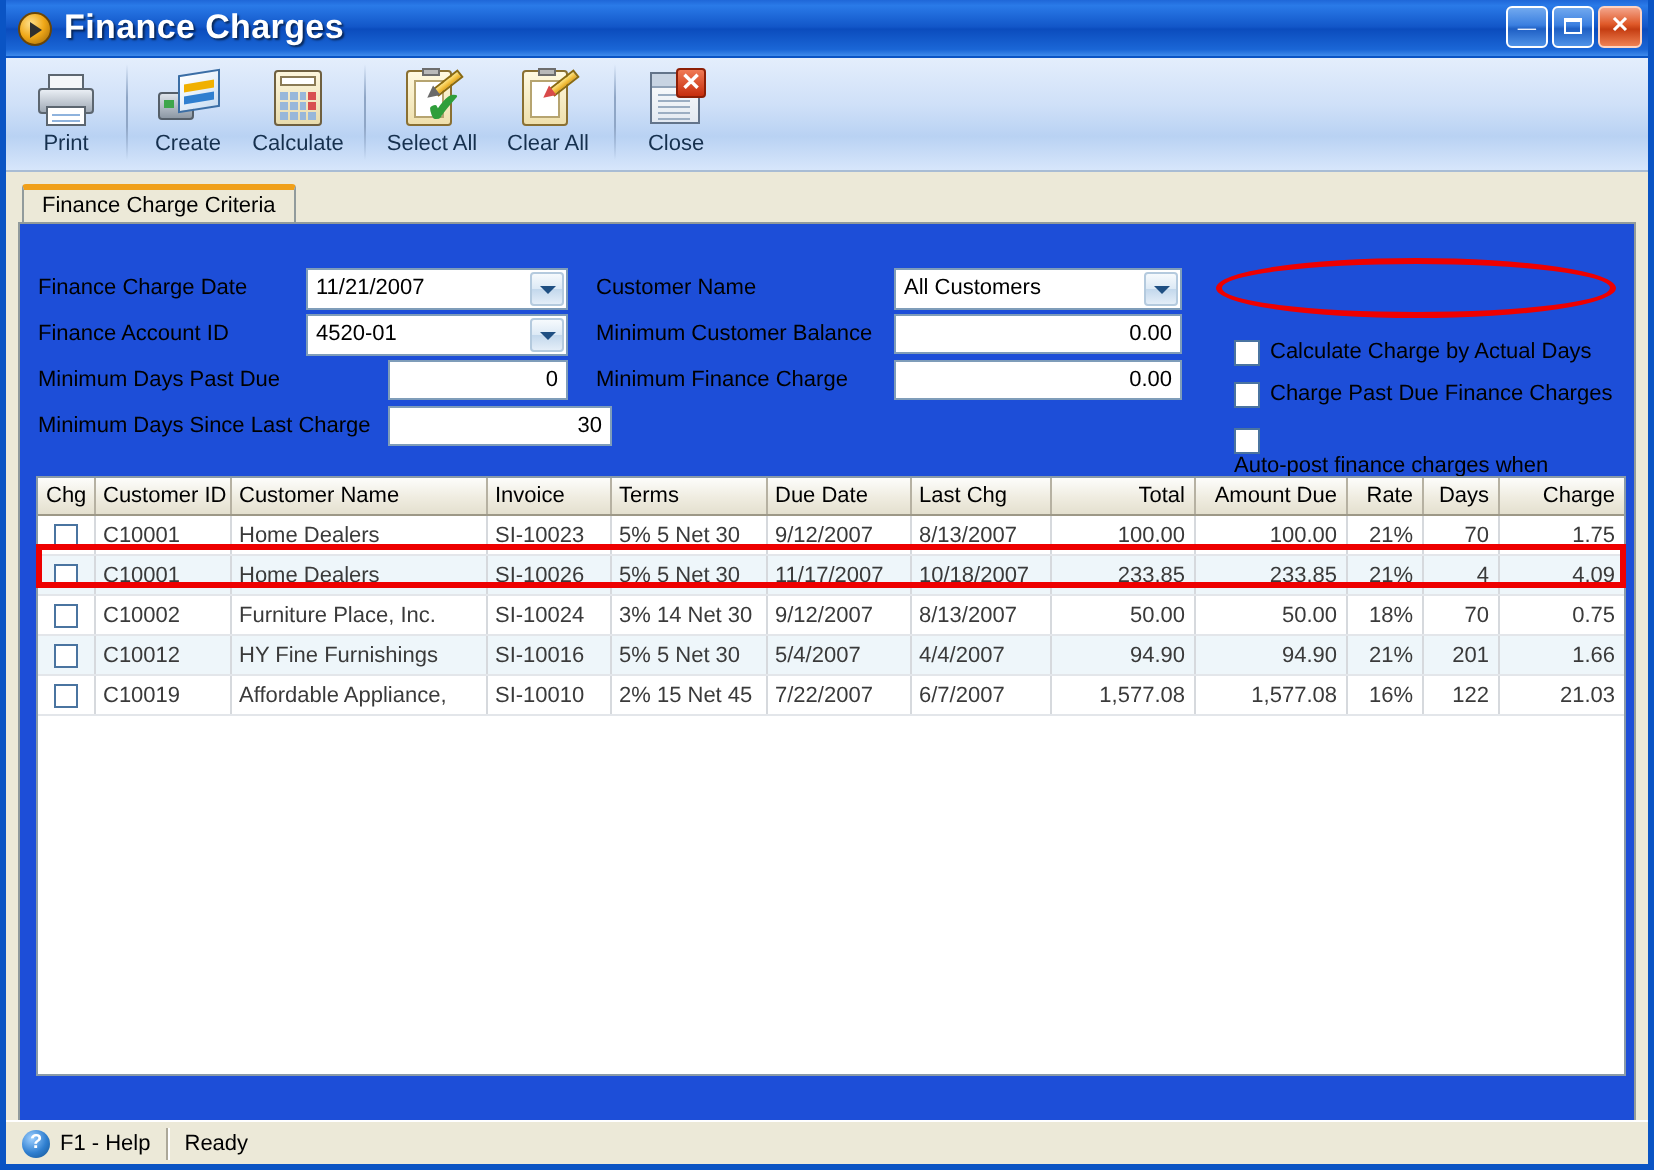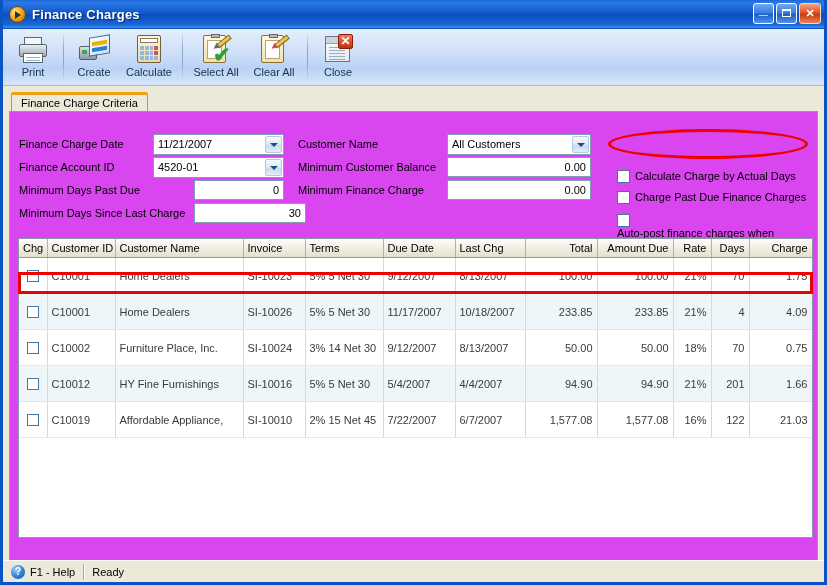--- a/index.html
+++ b/index.html
@@ -56,21 +56,21 @@
     content: "";
     position: absolute;
     left: 5px; top: 4px;
     width: 0; height: 0;
     border-left: 6px solid #30302e;
     border-top: 4px solid transparent;
     border-bottom: 4px solid transparent;
   }
   .title-text {
     color: #ffffff;
-    font-size: 13px;
+    font-size: 17px;
     font-weight: bold;
     text-shadow: 1px 1px 1px rgba(0,0,0,.55);
     letter-spacing: .2px;
   }
   .win-btns {
     position: absolute;
     right: 3px; top: 3px;
     display: flex;
     gap: 2px;
   }
@@ -274,21 +274,21 @@
     line-height: 16px;
     color: #000;
     border-radius: 2px 2px 0 0;
     z-index: 2;
   }
   .tabpanel {
     position: relative;
     height: 465px;
     border: 1px solid #919b9c;
     border-top: 1px solid #919b9c;
-    background: #d946ef;
+    background: #1d4ed8;
     box-sizing: border-box;
   }
 
   
   .form { position: relative; height: 110px; }
   .fld-label {
     position: absolute;
     font-size: 11px;
     color: #000;
     white-space: nowrap;
@@ -387,21 +387,21 @@
     padding: 0 4px;
     text-align: left;
     white-space: nowrap;
     overflow: hidden;
   }
   table.grid th.r { text-align: right; }
   table.grid td {
     border-right: 1px solid #d6d9dd;
     border-bottom: 1px solid #e3e6ea;
     height: 19px;
-    padding: 8px 4px;
+    padding: 0 4px;
     color: #3a3a3a;
     white-space: nowrap;
     overflow: hidden;
   }
   table.grid td.r { text-align: right; }
   table.grid tr.alt td { background: #eef6fa; }
   table.grid td.chk { text-align: center; padding: 0; }
   .gcb {
     display: inline-block;
     width: 12px; height: 12px;

